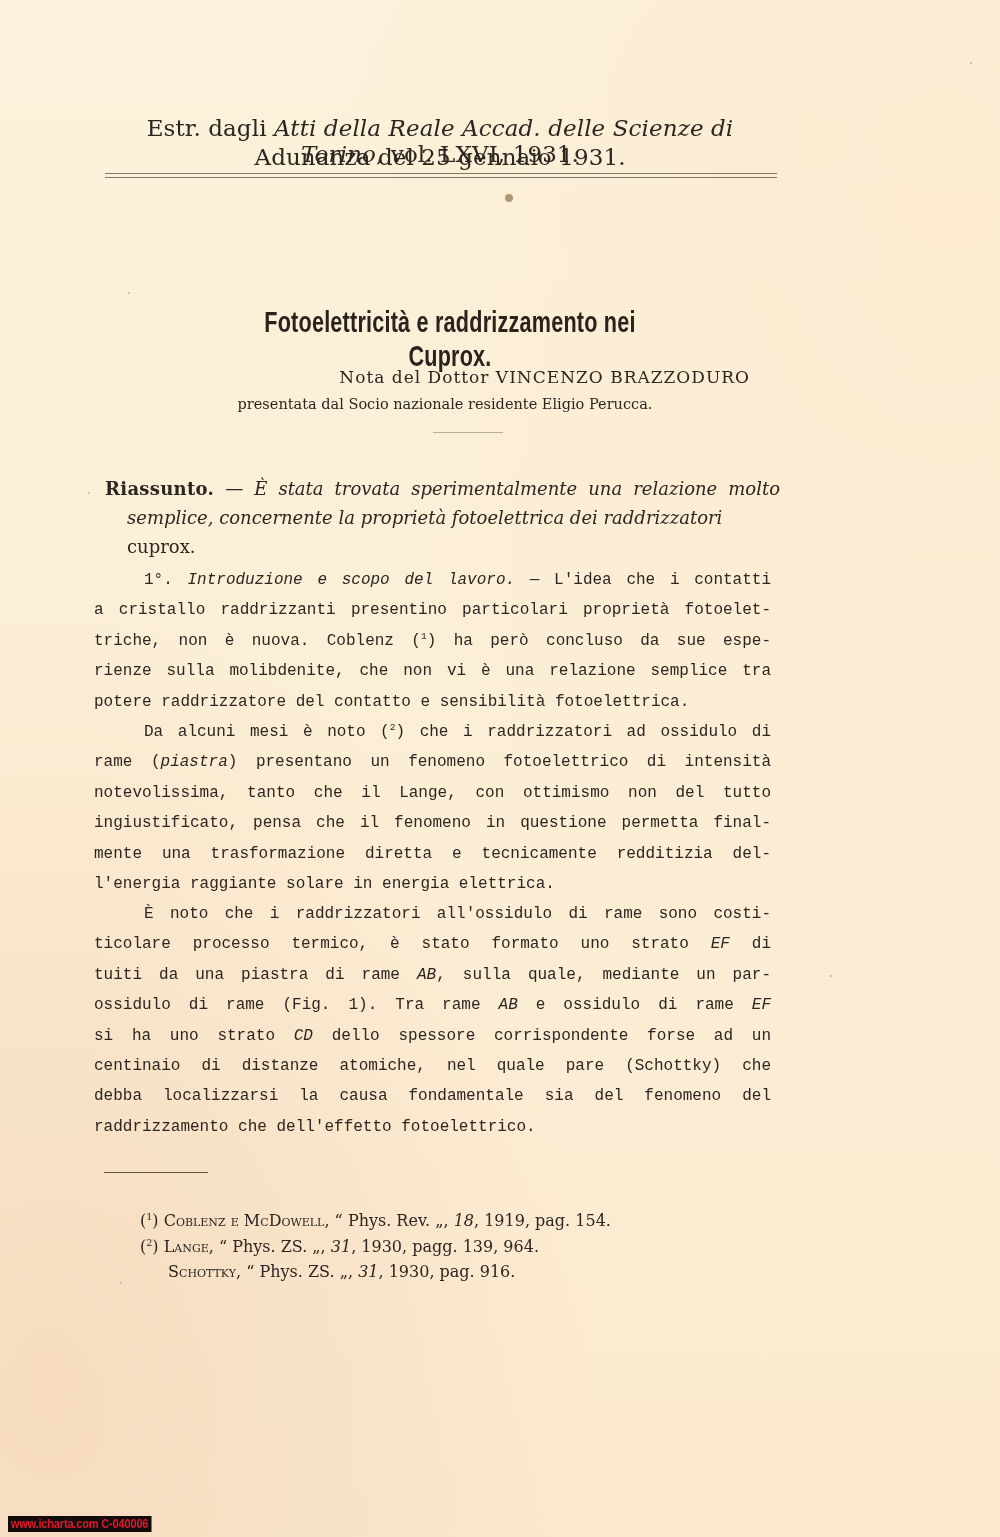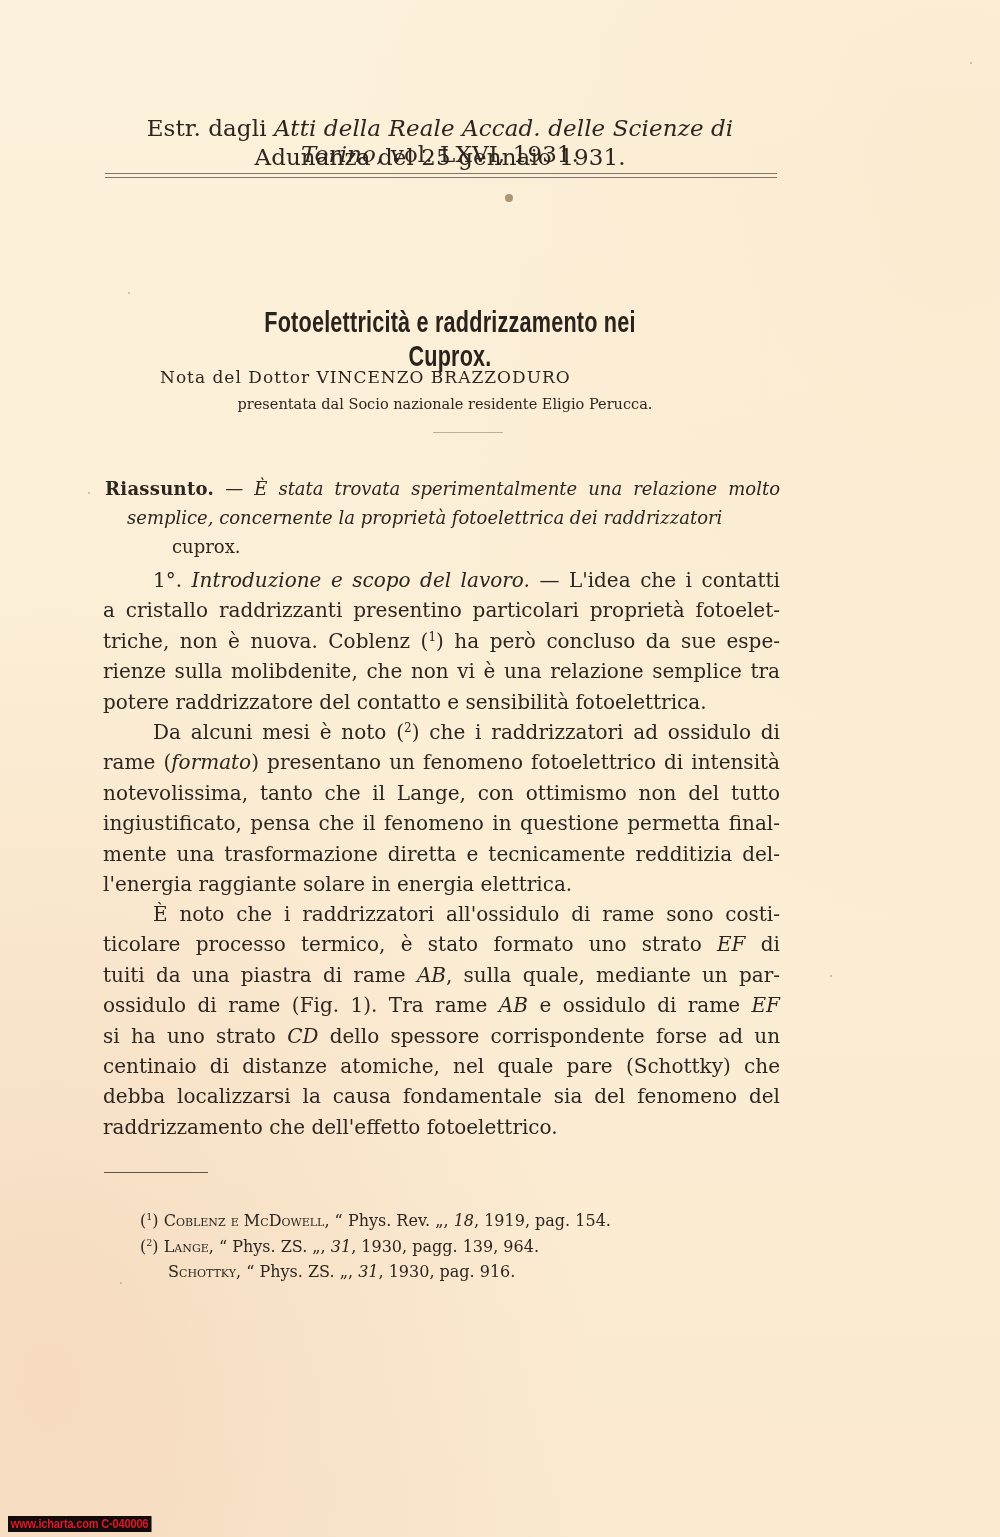--- a/index.html
+++ b/index.html
@@ -24,37 +24,38 @@
     border-top: 1px solid #7f786a; border-bottom: 1px solid #7f786a;
   }
   .smudge { left: 505px; top: 194px; width: 8px; height: 8px; border-radius: 50%; background: #8a7050; opacity: 0.7; }
   .title {
     left: 150px; width: 600px; top: 305px; text-align: center;
     font-family: "Liberation Sans", sans-serif; font-weight: bold;
     font-size: 30px; letter-spacing: 0.3px; transform: scaleX(0.72); transform-origin: center;
     color: #2a221c;
   }
   .author {
-    left: 160px; width: 600px; top: 367px; text-align: left;
+    left: 150px; width: 600px; top: 367px; text-align: right;
     font-size: 17px; letter-spacing: 1px;
   }
   .presenter {
     left: 150px; width: 590px; top: 396px; text-align: center; font-size: 14.5px;
   }
   .short-rule { left: 433px; top: 432px; width: 70px; height: 1px; background: #b8ae9a; }
   .abstract {
     left: 105px; width: 675px; top: 474px; font-size: 18px; line-height: 29px;
     font-style: italic;
   }
   .abstract .lbl { font-style: normal; font-weight: bold; letter-spacing: 0.3px; }
   .abstract .l2 { padding-left: 22px; display: block; }
-  .abstract .up { font-style: normal; margin-left: 45px; }
+  .abstract .up { font-style: normal; }
   .body {
-    left: 103px; width: 677px; font-size: 20px; line-height: 30.4px;
+    left: 94px; width: 677px; font-size: 16px; line-height: 30.4px;
     text-align: justify;
+    font-family: Liberation Mono, monospace;
   }
   .body .ln { display: block; white-space: nowrap; text-align-last: justify; }
   .body .ln.last { text-align-last: left; }
   .body .ind { padding-left: 50px; }
   .fn-rule { left: 104px; top: 1172px; width: 104px; height: 1px; background: #5c554a; }
   .footnotes { left: 140px; width: 600px; top: 1208px; font-size: 16px; line-height: 25.5px; }
   .footnotes .ln { display: block; white-space: nowrap; }
   .footnotes .ln.cont { padding-left: 28px; }
   .sc { font-variant: small-caps; }
   sup { font-size: 0.6em; vertical-align: 0.6em; line-height: 0; }
@@ -99,21 +100,21 @@
   </span>
   <span class="ln">rienze sulla molibdenite, che non vi è una relazione semplice tra</span>
   <span class="ln last">potere raddrizzatore del contatto e sensibilità fotoelettrica.</span>
 </div>
 
 <div class="abs body" style="top:717px;">
   <span class="ln ind">
     <span>Da alcuni mesi è noto (</span><sup>2</sup><span>) che i raddrizzatori ad ossidulo di</span>
   </span>
   <span class="ln">
-    <span>rame (</span><i>formato</i><span>) presentano un fenomeno fotoelettrico di intensità</span>
+    <span>rame (</span><i>piastra</i><span>) presentano un fenomeno fotoelettrico di intensità</span>
   </span>
   <span class="ln">notevolissima, tanto che il Lange, con ottimismo non del tutto</span>
   <span class="ln">ingiustificato, pensa che il fenomeno in questione permetta final-</span>
   <span class="ln">mente una trasformazione diretta e tecnicamente redditizia del-</span>
   <span class="ln last">l'energia raggiante solare in energia elettrica.</span>
 </div>
 
 <div class="abs body" style="top:899px;">
   <span class="ln ind">È noto che i raddrizzatori all'ossidulo di rame sono costi-</span>
   <span class="ln">

